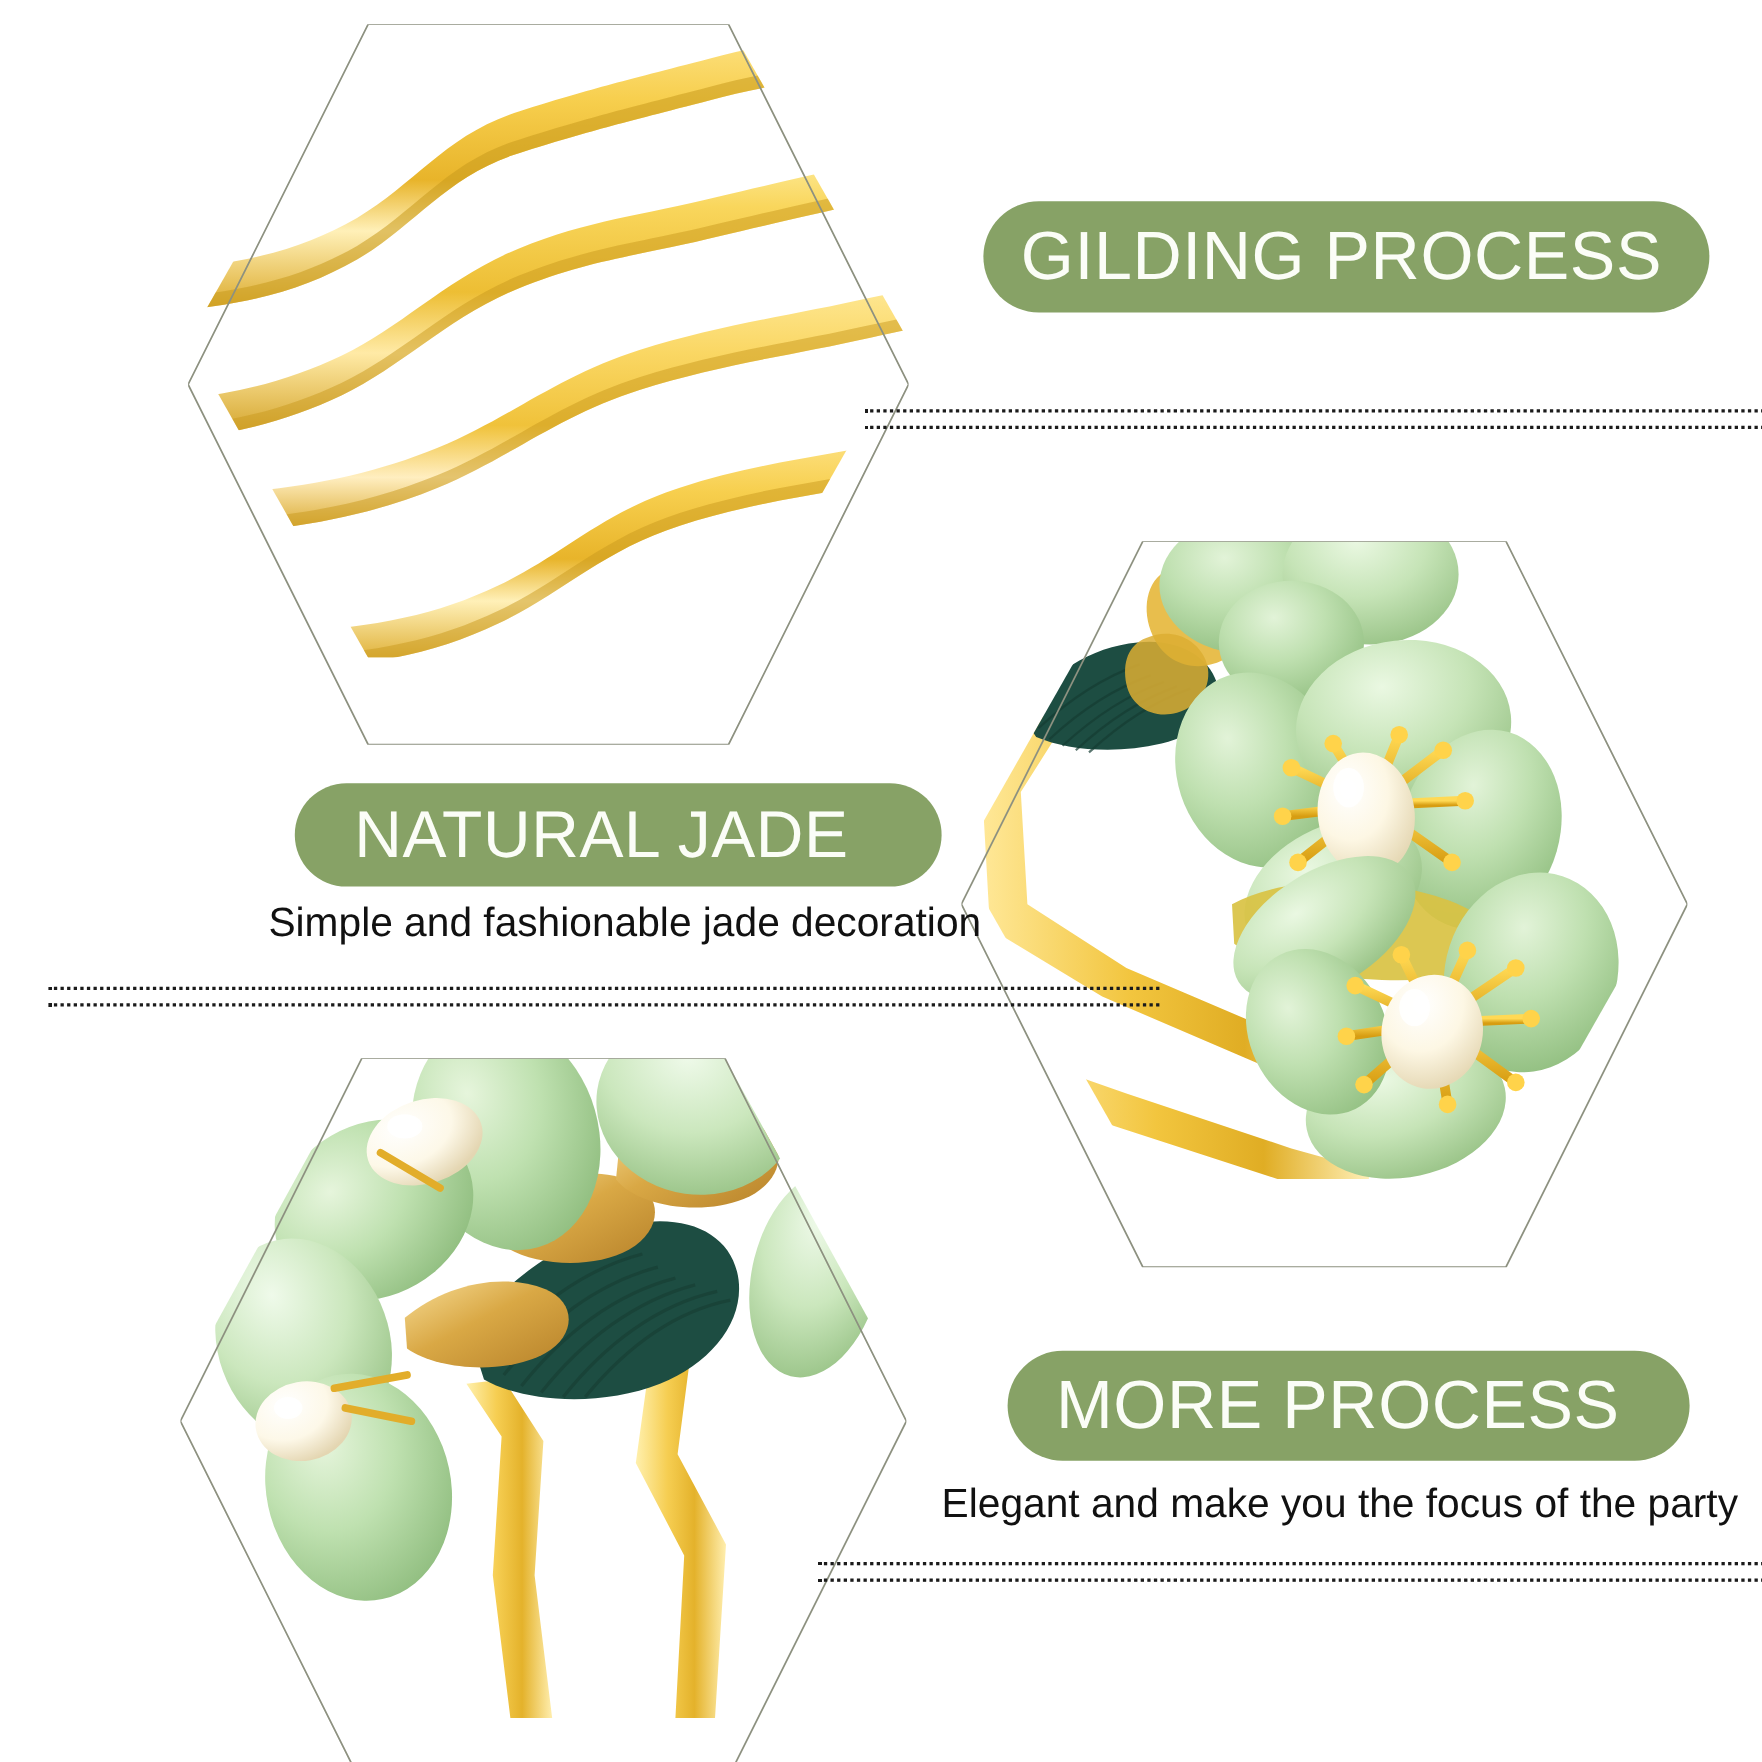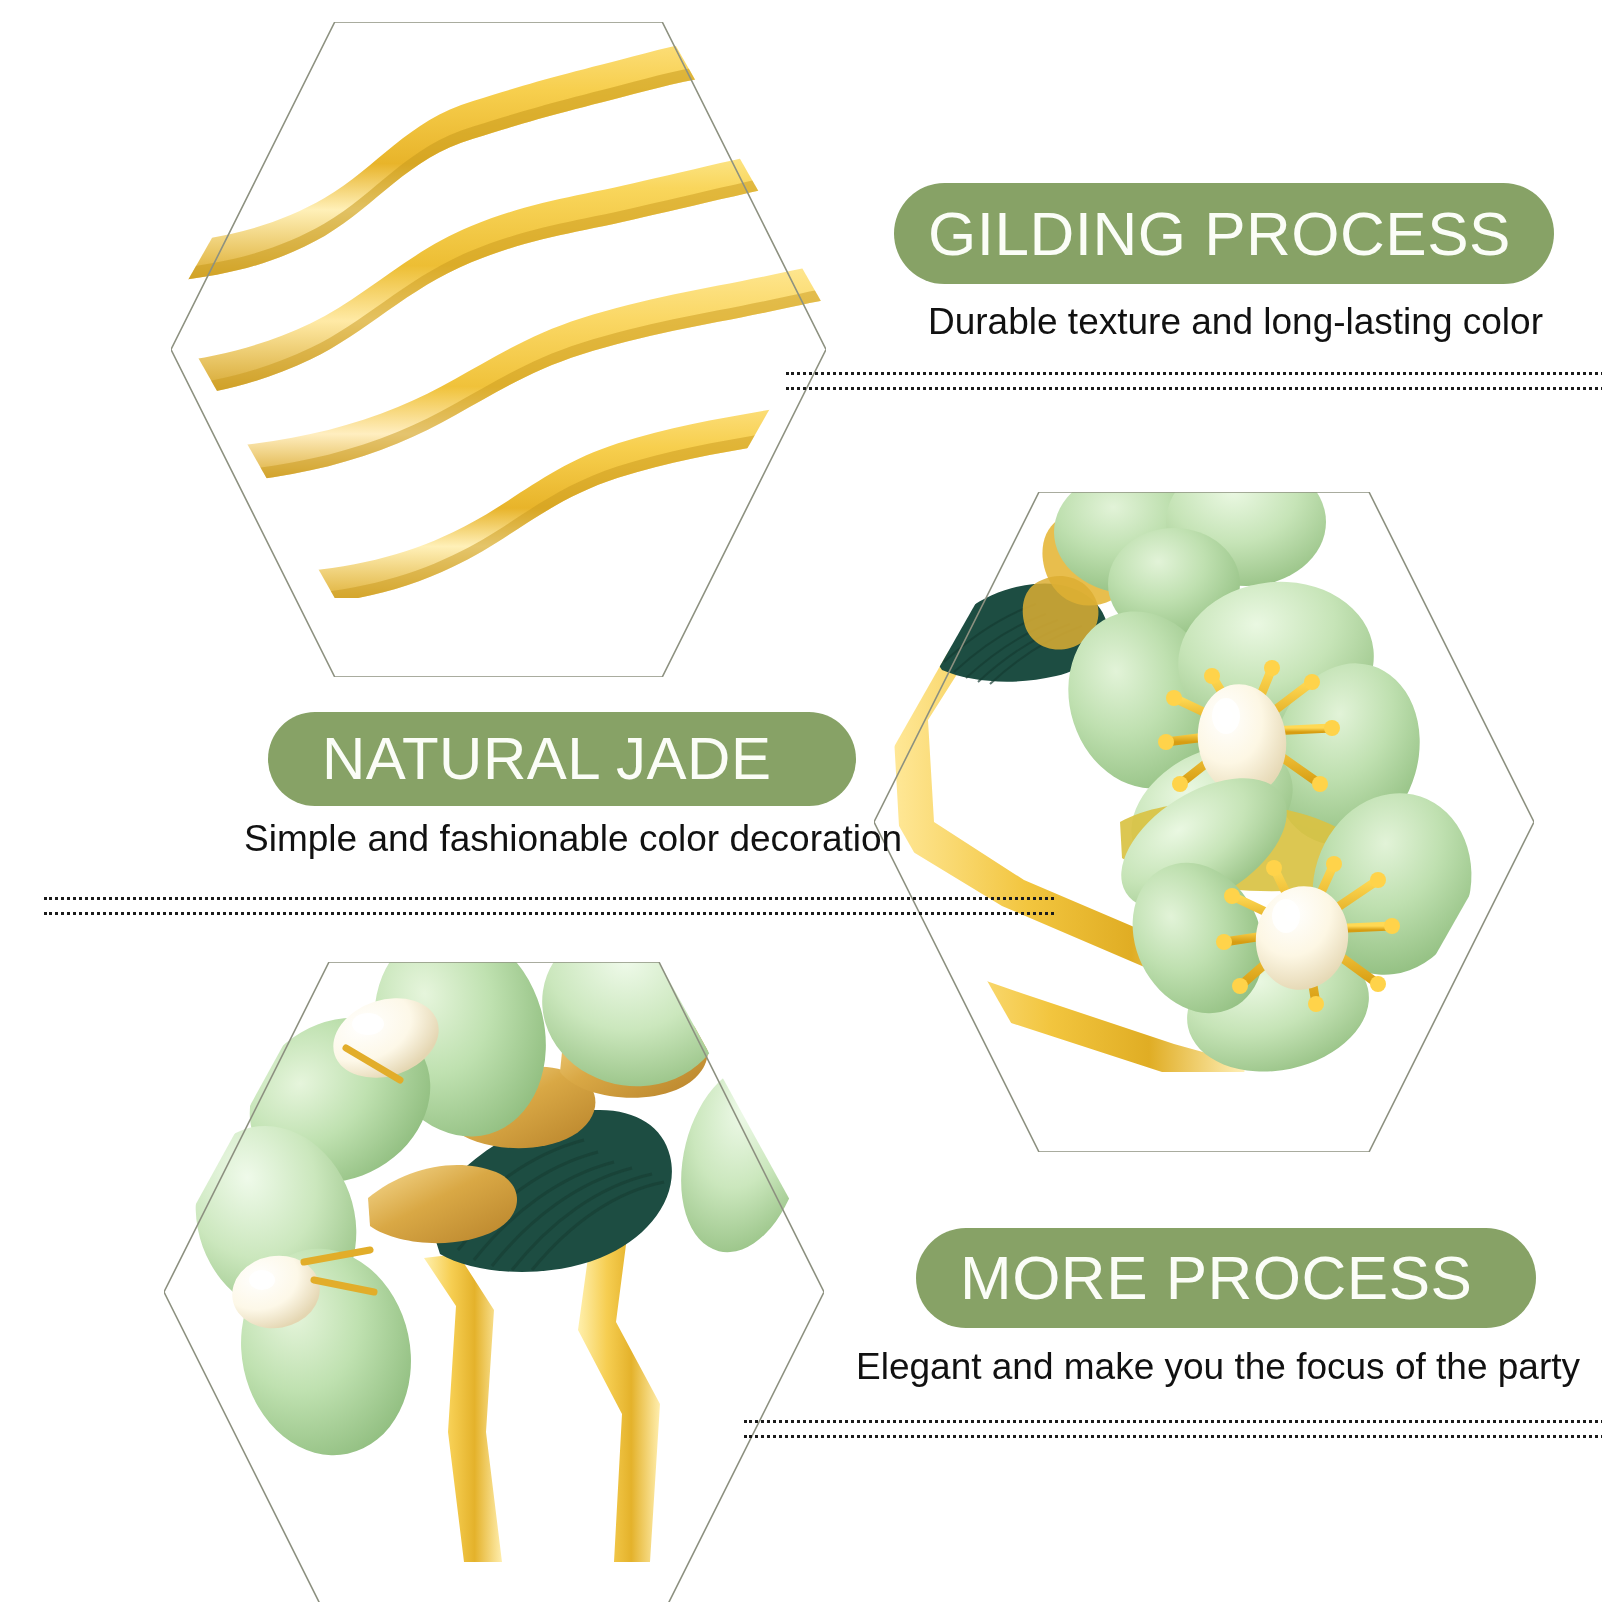--- a/index.html
+++ b/index.html
@@ -376,25 +376,24 @@
     </svg>
   </div>
 
   <div class="divider" style="left:742px; top:372px; width:860px;"></div>
   <div class="divider" style="left:0px; top:897px; width:1010px;"></div>
   <div class="divider" style="left:700px; top:1420px; width:902px;"></div>
 
   <div class="badge" style="left:850px; top:183px; width:660px; height:101px; padding-left:34px;">
     <span class="badge-label" style="font-size:62px;">GILDING PROCESS</span>
   </div>
-  <div class="subtitle" style="left:884px; top:303px; font-size:37px;">Durable texture and long-lasting color</div>
 
   <div class="badge" style="left:224px; top:712px; width:588px; height:94px; padding-left:54px;">
     <span class="badge-label" style="font-size:60px;">NATURAL JADE</span>
   </div>
-  <div class="subtitle" style="left:200px; top:820px; font-size:37px;">Simple and fashionable color decoration</div>
+  <div class="subtitle" style="left:200px; top:820px; font-size:37px;">Simple and fashionable jade decoration</div>
 
   <div class="badge" style="left:872px; top:1228px; width:620px; height:100px; padding-left:44px;">
     <span class="badge-label" style="font-size:62px;">MORE PROCESS</span>
   </div>
   <div class="subtitle" style="left:812px; top:1348px; font-size:37px;">Elegant and make you the focus of the party</div>
 
 </div>
 
 </body></html>

